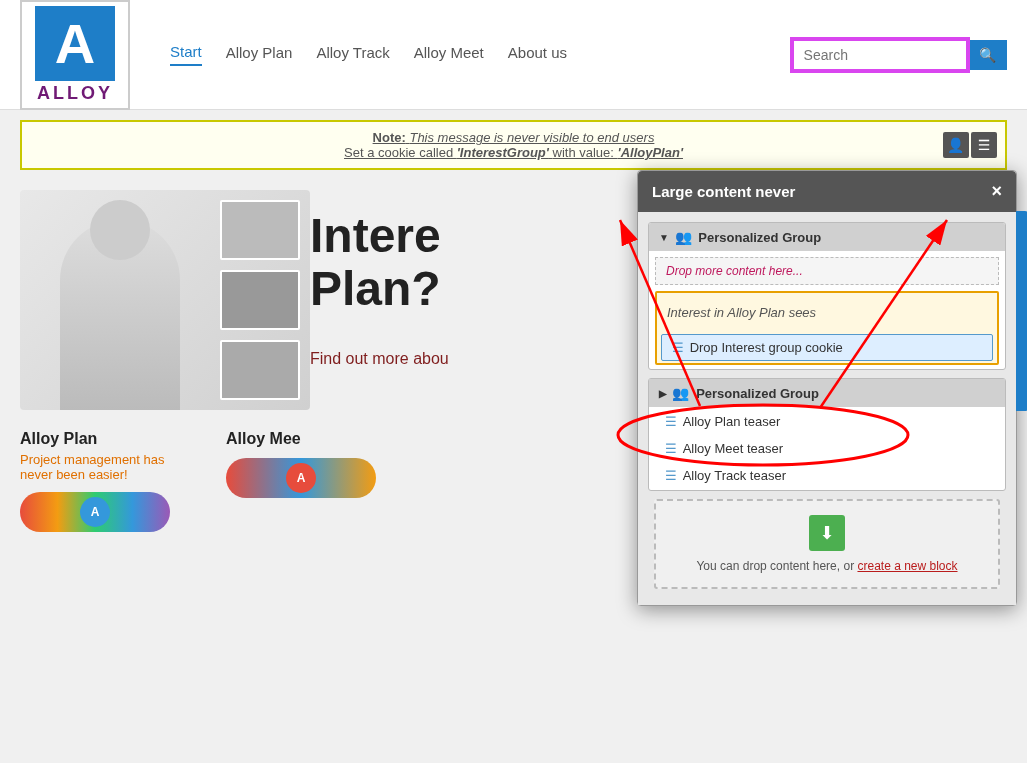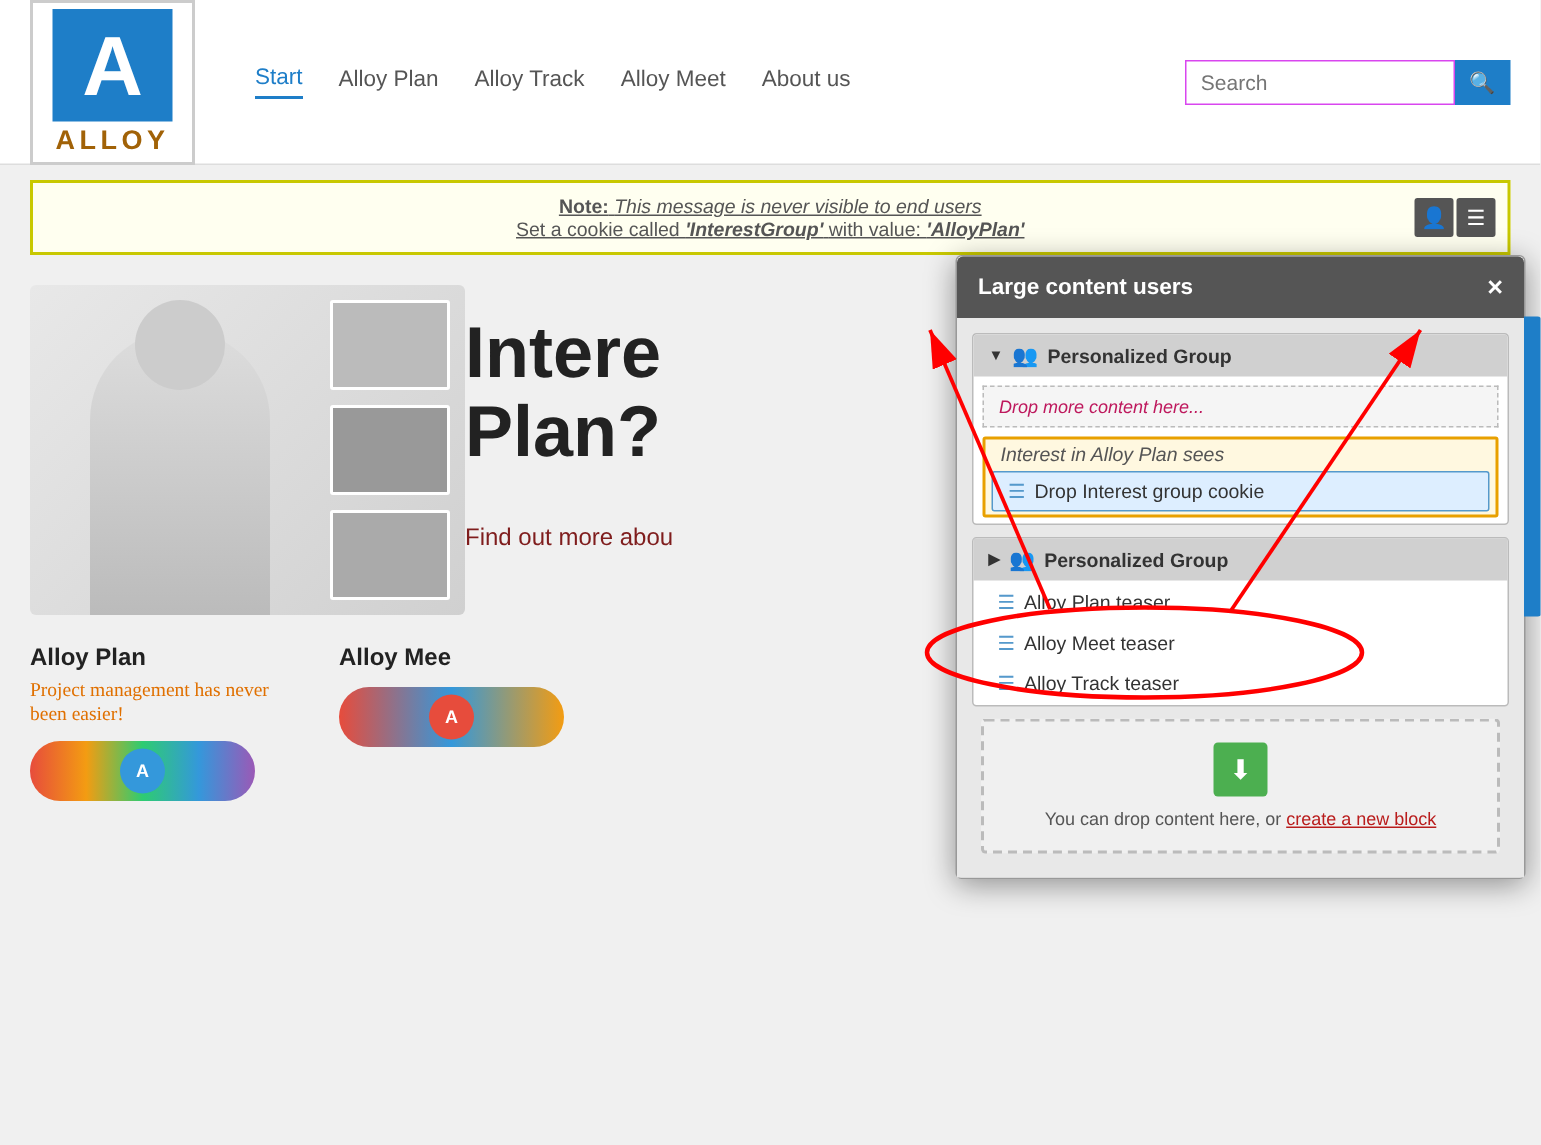--- a/index.html
+++ b/index.html
@@ -34,21 +34,21 @@
       width: 80px;
       height: 75px;
       display: flex;
       align-items: center;
       justify-content: center;
     }
     #logo-name {
       font-size: 18px;
       font-weight: bold;
       letter-spacing: 3px;
-      color: #a16207;
+      color: #701a75;
       margin-top: 2px;
     }
     #nav {
       display: flex;
       align-items: center;
       gap: 24px;
       flex: 1;
     }
     .nav-item {
       font-size: 15px;
@@ -60,21 +60,21 @@
     .nav-item.active {
       color: #1e7ec8;
       border-bottom: 2px solid #1e7ec8;
     }
     #search-area {
       display: flex;
       align-items: center;
       gap: 0;
     }
     #search-input {
-      border: 1px solid #d946ef;
+      border: 4px solid #d946ef;
       padding: 6px 10px;
       font-size: 14px;
       width: 180px;
       outline: none;
       color: #999;
     }
     #search-btn {
       background: #1e7ec8;
       border: none;
       padding: 7px 10px;
@@ -164,21 +164,20 @@
     }
     .product-tile-title {
       font-size: 16px;
       font-weight: bold;
       color: #222;
       margin-bottom: 4px;
     }
     .product-tile-desc {
       font-size: 13px;
       color: #e07000;
-      font-family: Liberation Serif, serif;
     }
 
     
     #panel {
       width: 380px;
       position: absolute;
       right: 10px;
       top: 0px;
       background: #fff;
       border: 1px solid #999;
@@ -404,37 +403,37 @@
         <div class="product-tile-title">Alloy Mee</div>
         <div style="margin-top:10px;width:150px;height:40px;background:linear-gradient(90deg,#e74c3c,#3498db,#f39c12);border-radius:20px;position:relative;display:flex;align-items:center;">
           <div style="position:absolute;left:60px;width:30px;height:30px;background:#e74c3c;border-radius:50%;display:flex;align-items:center;justify-content:center;color:#fff;font-weight:bold;font-size:12px;">A</div>
         </div>
       </div>
     </div>
   </div>
 
   <div id="panel">
     <div id="panel-header">
-      <span>Large content users</span>
+      <span>Large content never</span>
       <span id="panel-close">×</span>
     </div>
     <div id="panel-body">
 
       <div class="panel-section">
         <div class="panel-section-header">
           <span class="arrow">▼</span>
           <span class="group-icon">👥</span>
           <span>Personalized Group</span>
         </div>
         <div class="drop-zone">
           <span>Drop more content here...</span>
         </div>
 
         <div style="border:2px solid #e8a000;margin:4px 6px;border-radius:2px;background:#fff8e0;">
-          <div class="content-item" style="padding:2px 10px;font-size:13px;color:#555;font-style:italic;">
+          <div class="content-item" style="padding:12px 10px;font-size:13px;color:#555;font-style:italic;">
             <span>Interest in Alloy Plan sees</span>
           </div>
           <div class="content-item selected" style="background:#ddeeff;border:1px solid #5599cc;margin:2px 4px;border-radius:2px;">
             <span class="item-icon">☰</span>
             <span>Drop Interest group cookie</span>
           </div>
         </div>
       </div>
 
       <div class="panel-section-2">

